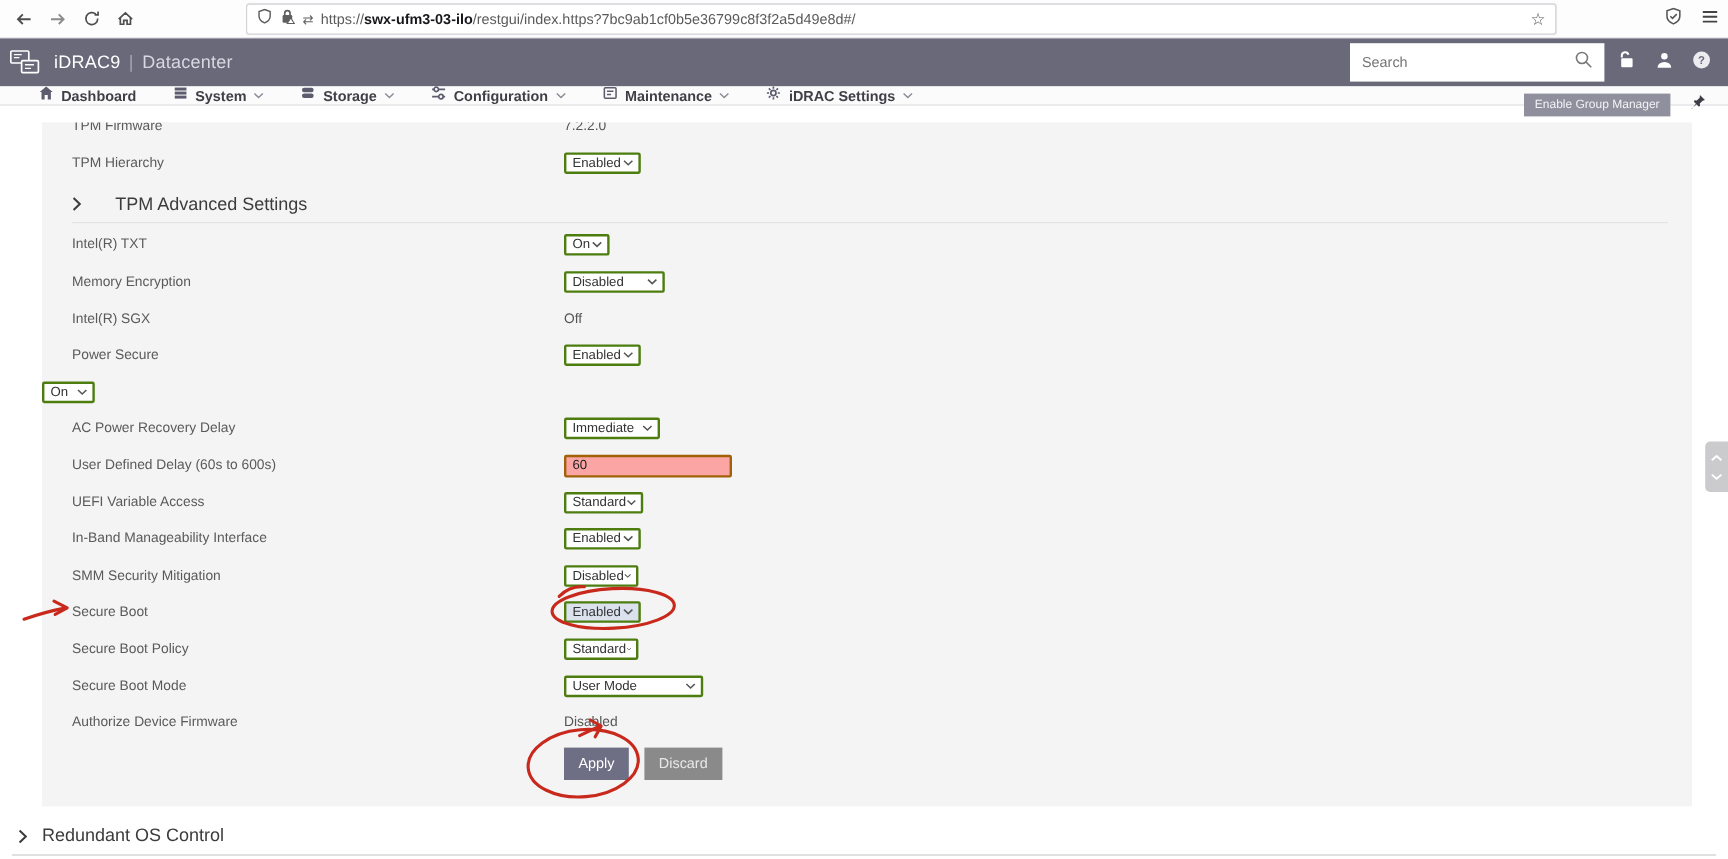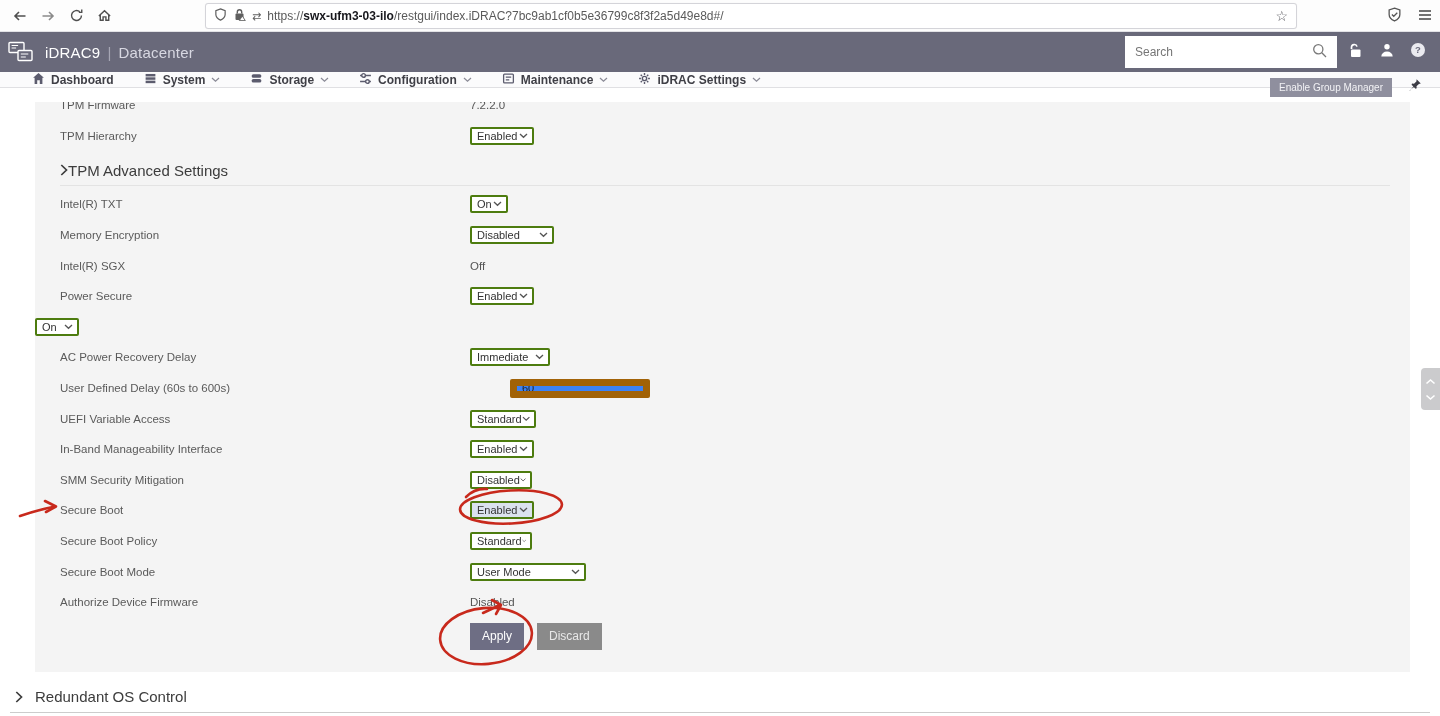--- a/index.html
+++ b/index.html
@@ -50,23 +50,23 @@
     background:var(--panel-bg,#f4f4f4); overflow:hidden; }
   #rows-top{ margin-top:-12px; }
   .frow{ height:30.6px; display:flex; align-items:center; }
   .flabel{ flex:0 0 410px; margin-left:25px; font-size:11.5px; color:#5a5a5a; }
   .fvalue{ font-size:11.5px; color:#555; }
   .sel{ height:18px; background:#fff; border:2px solid #4d7c0f; border-radius:2px;
     display:inline-flex; align-items:center; justify-content:space-between; padding:0 4px 0 5px;
     font-size:11px; color:#333; cursor:pointer; }
   .sel.hl{ background:var(--select-highlight-bg,#dbe2ee); }
   .sel .sel-text{ white-space:nowrap; }
-  .tin{ height:19px; border:7px solid #a16207; border-radius:2px; font-size:11px; color:#222;
-    padding:0 5px; font-family:"Liberation Sans",sans-serif; background:#3b82f6;margin-left:40px; }
-  .sect-head{ margin:7px 0 0 25px; height:24px; display:flex; align-items:center; gap:0; }
+  .tin{ height:19px; border:2px solid #a16207; border-radius:2px; font-size:11px; color:#222;
+    padding:0 5px; font-family:"Liberation Sans",sans-serif; background:#fca5a5; }
+  .sect-head{ margin:7px 0 0 25px; height:24px; display:flex; align-items:center; gap:28px; }
   .sect-head .stitle{ font-size:15px; color:#3c3c3c; font-weight:500; }
   .sect-div{ height:1px; background:#e3e3e3; margin:3px 20px 3px 25px; }
   .btn-row{ margin:5px 0 0 435px; display:flex; gap:13px; }
   .btn{ height:27px; border:none; font-size:12px; font-family:"Liberation Sans",sans-serif;
     color:#fff; padding:0 12px; cursor:pointer; }
   .btn-apply{ background:var(--apply-bg,#6e6e84); }
   .btn-discard{ background:var(--discard-bg,#8a8a8a); color:#e8e8e8; }
 
   
   .footer-sect{ position:absolute; left:15px; top:688px; display:flex; align-items:center; gap:12px; }
@@ -114,21 +114,21 @@
         </svg>
     </span>
     <span>
       <svg width="13" height="13" viewBox="0 0 13 13">
           <rect x="2.5" y="5.5" width="8" height="6.5" rx="1" fill="#5f5f5f"></rect>
           <path d="M4.3 5.5V4a2.2 2.2 0 0 1 4.4 0v1.5" fill="none" stroke="#5f5f5f" stroke-width="1.4"></path>
           <path d="M9.3 8l3 4.6H6.3z" fill="#fff" stroke="#5f5f5f" stroke-width="0.9"></path>
         </svg>
     </span>
     <span style="font-size:11px;color:#5f5f5f;">⇄</span>
-    <span class="url-text"><span>https://</span><b>swx-ufm3-03-ilo</b><span>/restgui/index.iDRAC?7bc9ab1cf0b5e36799c8f3f2a5d49e8d#/</span></span>
+    <span class="url-text"><span>https://</span><b>swx-ufm3-03-ilo</b><span>/restgui/index.https?7bc9ab1cf0b5e36799c8f3f2a5d49e8d#/</span></span>
     <span class="url-star">☆</span>
   </div>
 
   <div class="brow-right">
     <span>
       <svg width="15" height="15" viewBox="0 0 14 14" fill="none" stroke="#555" stroke-width="1.2">
           <path d="M7 1l5 1.8V7c0 3-2.2 4.8-5 6-2.8-1.2-5-3-5-6V2.8z"></path>
           <path d="M4.6 7l1.7 1.7 3.3-3.3"></path>
         </svg>
     </span>

